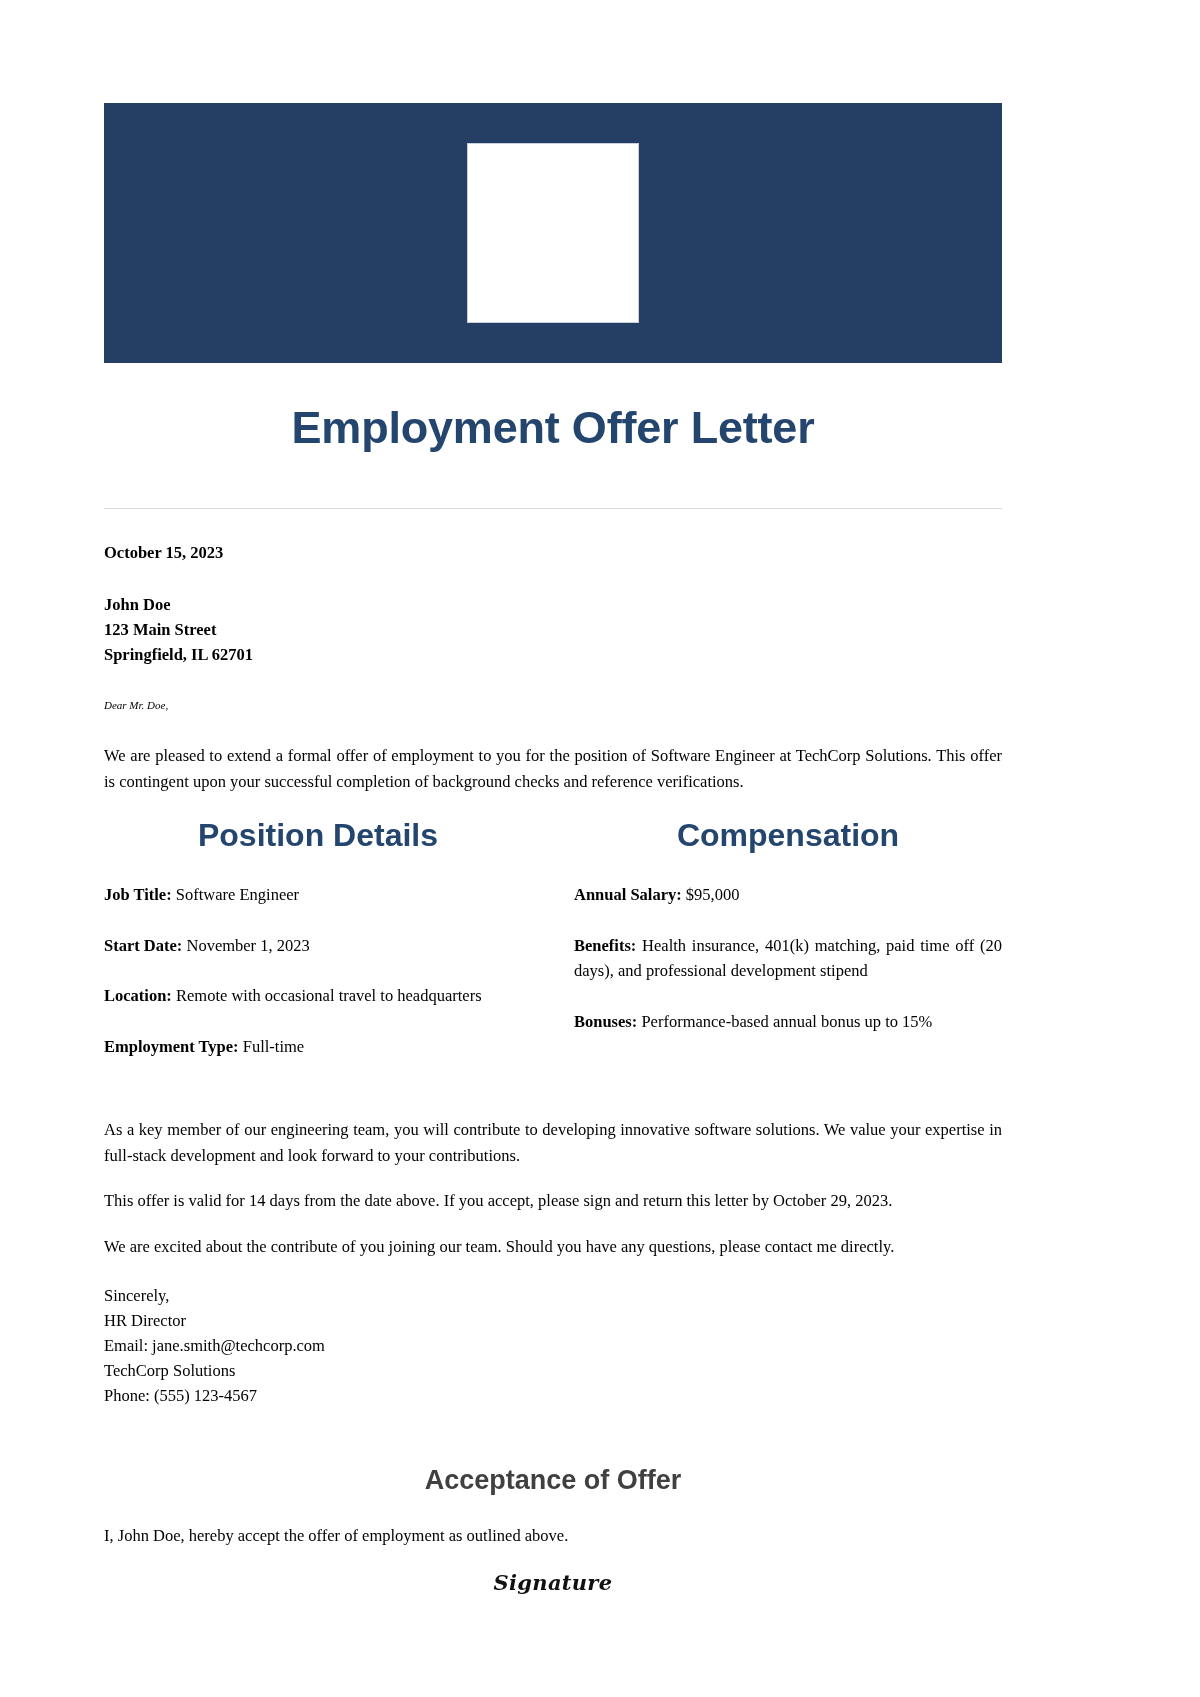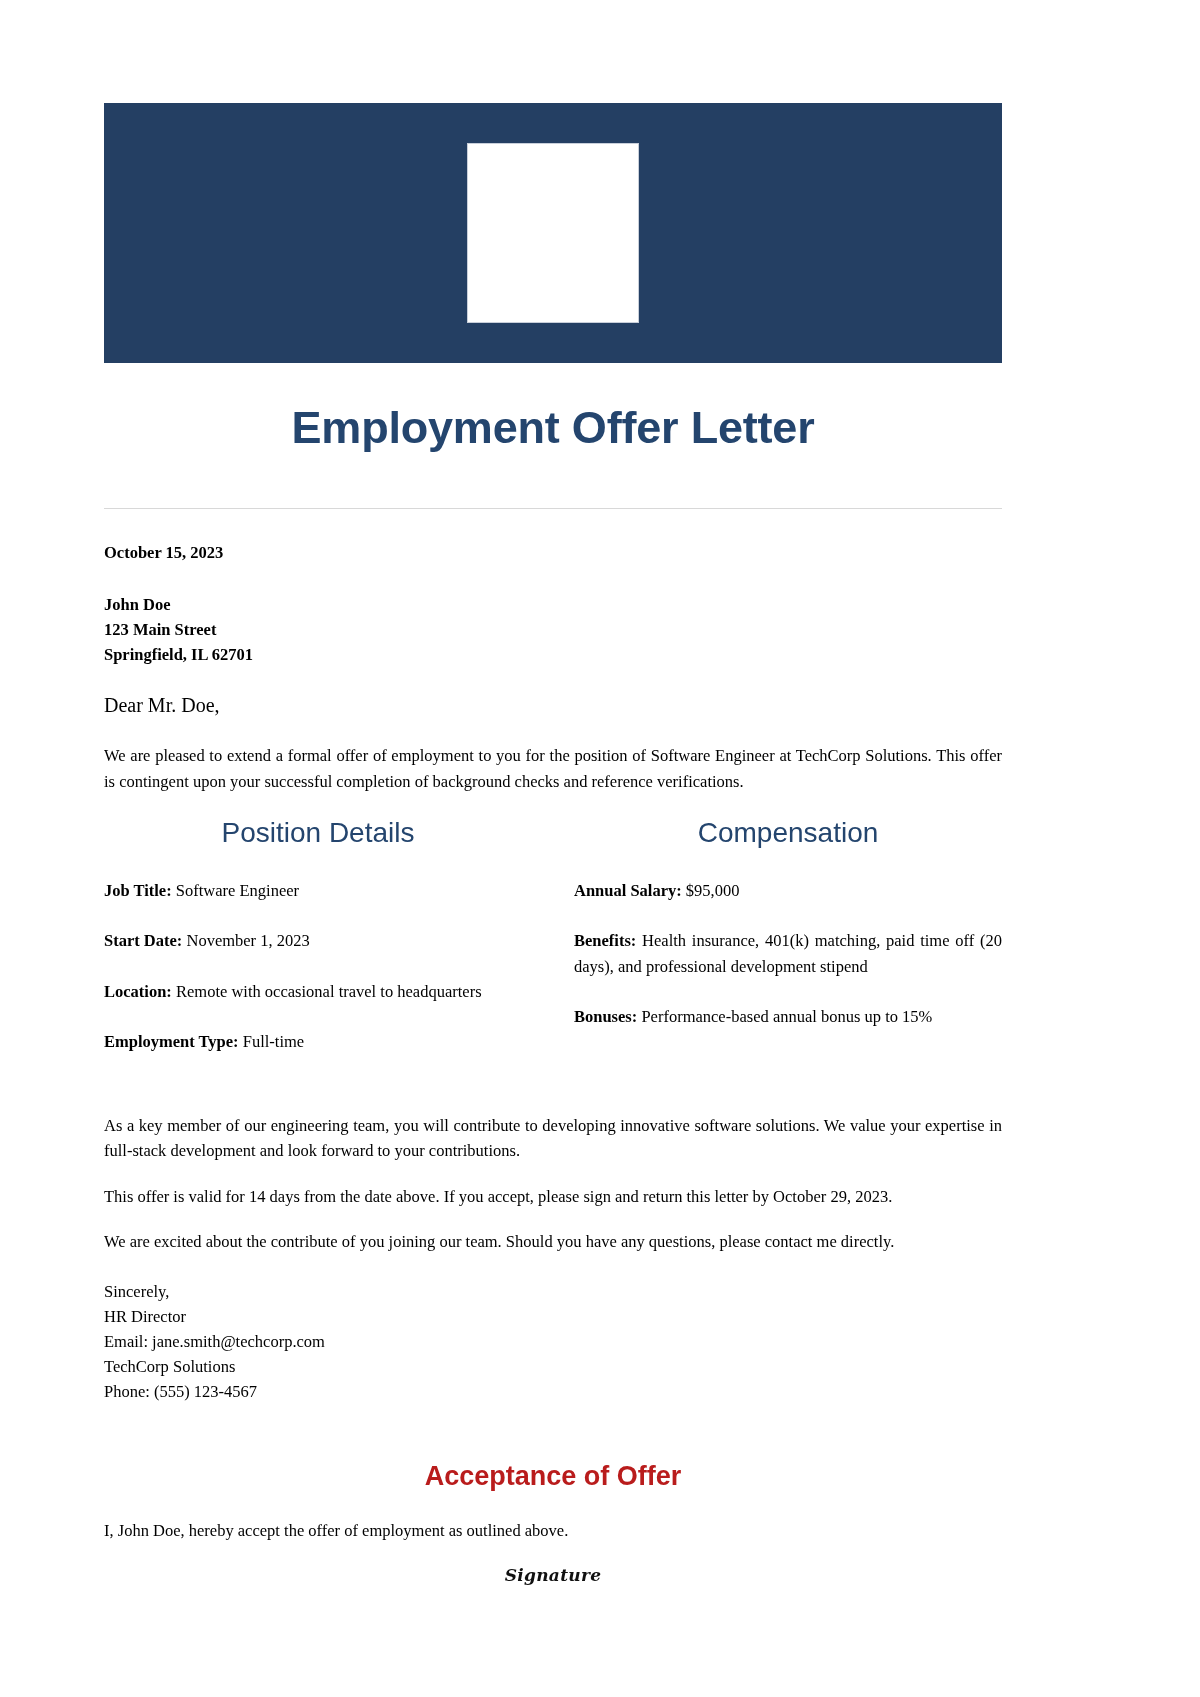--- a/index.html
+++ b/index.html
@@ -72,44 +72,45 @@
   }
   .meta-line {
     font-weight: bold;
     font-size: 16.5px;
     line-height: 25px;
     margin: 0;
   }
   .block-gap-date { margin-bottom: 27px; }
   .addr-block { margin-bottom: 26px; }
   .salutation {
-    font-size: 20px;
+    font-size: 11px;
     line-height: 25px;
     margin: 0 0 25px 0;
+    font-style: italic;
   }
   p.para {
     font-size: 16.5px;
     line-height: 25.5px;
     margin: 0 0 20px 0;
     text-align: justify;
   }
   
   .two-col {
     display: flex;
     gap: 42px;
     margin-top: 22px;
   }
   .col {
     flex: 1 1 0;
     min-width: 0;
   }
   .col-heading {
     font-family: "Liberation Sans", "DejaVu Sans", sans-serif;
-    font-weight: normal;
-    font-size: 28px;
+    font-weight: bold;
+    font-size: 32px;
     color: #24456e;
     text-align: center;
     margin: 0 0 28px 0;
     line-height: 1.2;
   }
   .detail-row {
     font-size: 16.5px;
     line-height: 25.5px;
     margin: 0 0 25px 0;
     text-align: justify;
@@ -123,36 +124,36 @@
     font-size: 16.5px;
     line-height: 25px;
     margin: 24px 0 0 0;
   }
   .signoff div { white-space: nowrap; }
   
   .accept-heading {
     font-family: "Liberation Sans", "DejaVu Sans", sans-serif;
     font-weight: bold;
     font-size: 27px;
-    color: #b91c1c;
+    color: #404040;
     text-align: center;
     margin: 56px 0 26px 0;
     line-height: 1.2;
   }
   .accept-text {
     font-size: 16.5px;
     line-height: 25px;
     margin: 0 0 22px 0;
   }
   .signature-mark {
     text-align: center;
     font-family: "DejaVu Serif", "Liberation Serif", serif;
     font-style: italic;
     font-weight: bold;
-    font-size: 17px;
+    font-size: 21px;
     color: #111111;
     letter-spacing: 0.3px;
   }
 </style>
 </head>
 <body>
 
 <div class="page">
 
   <div class="header-banner">

